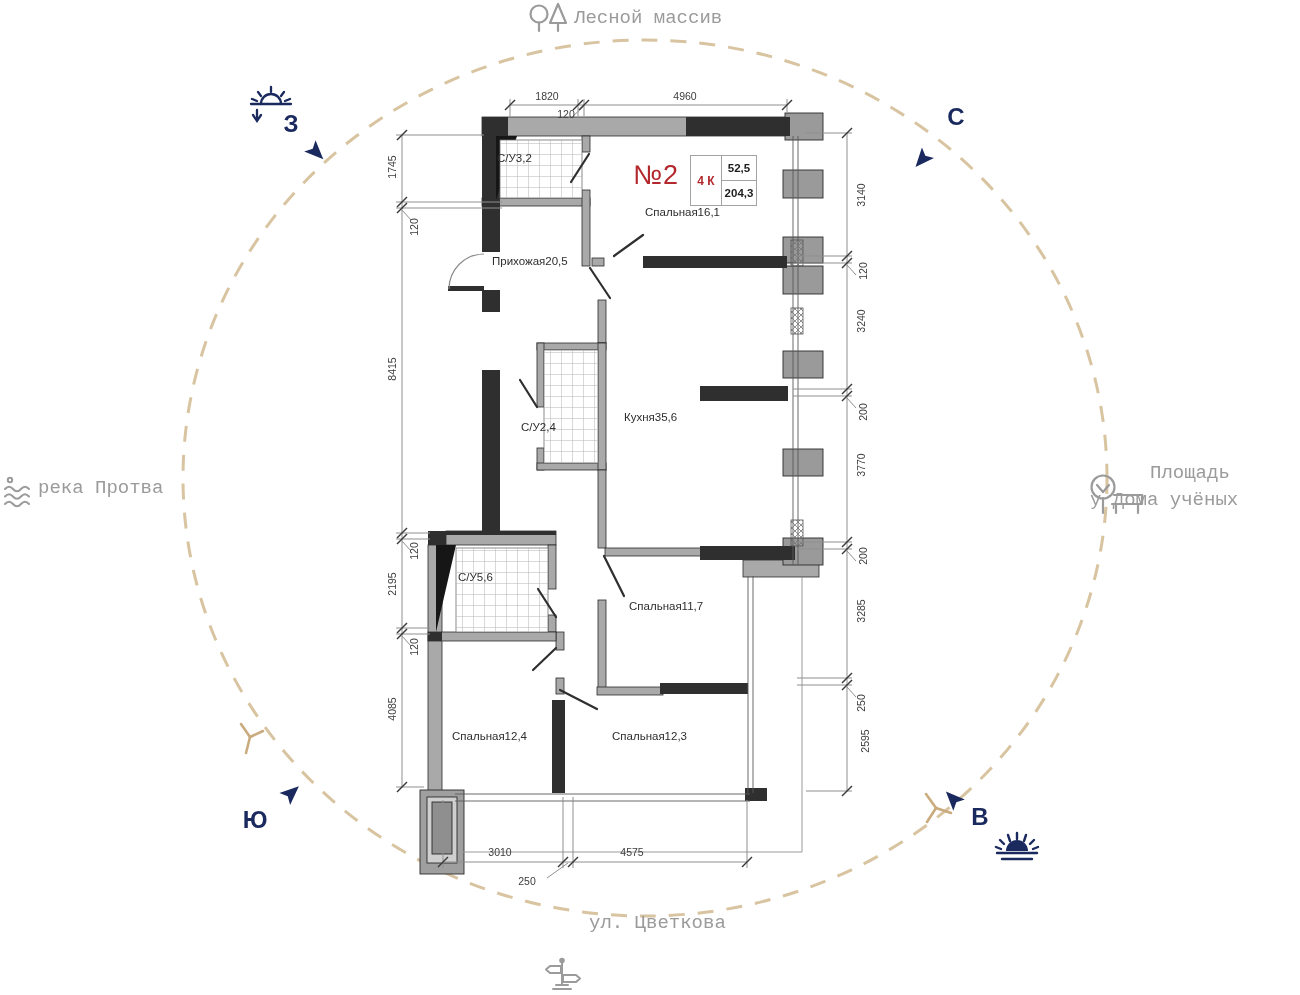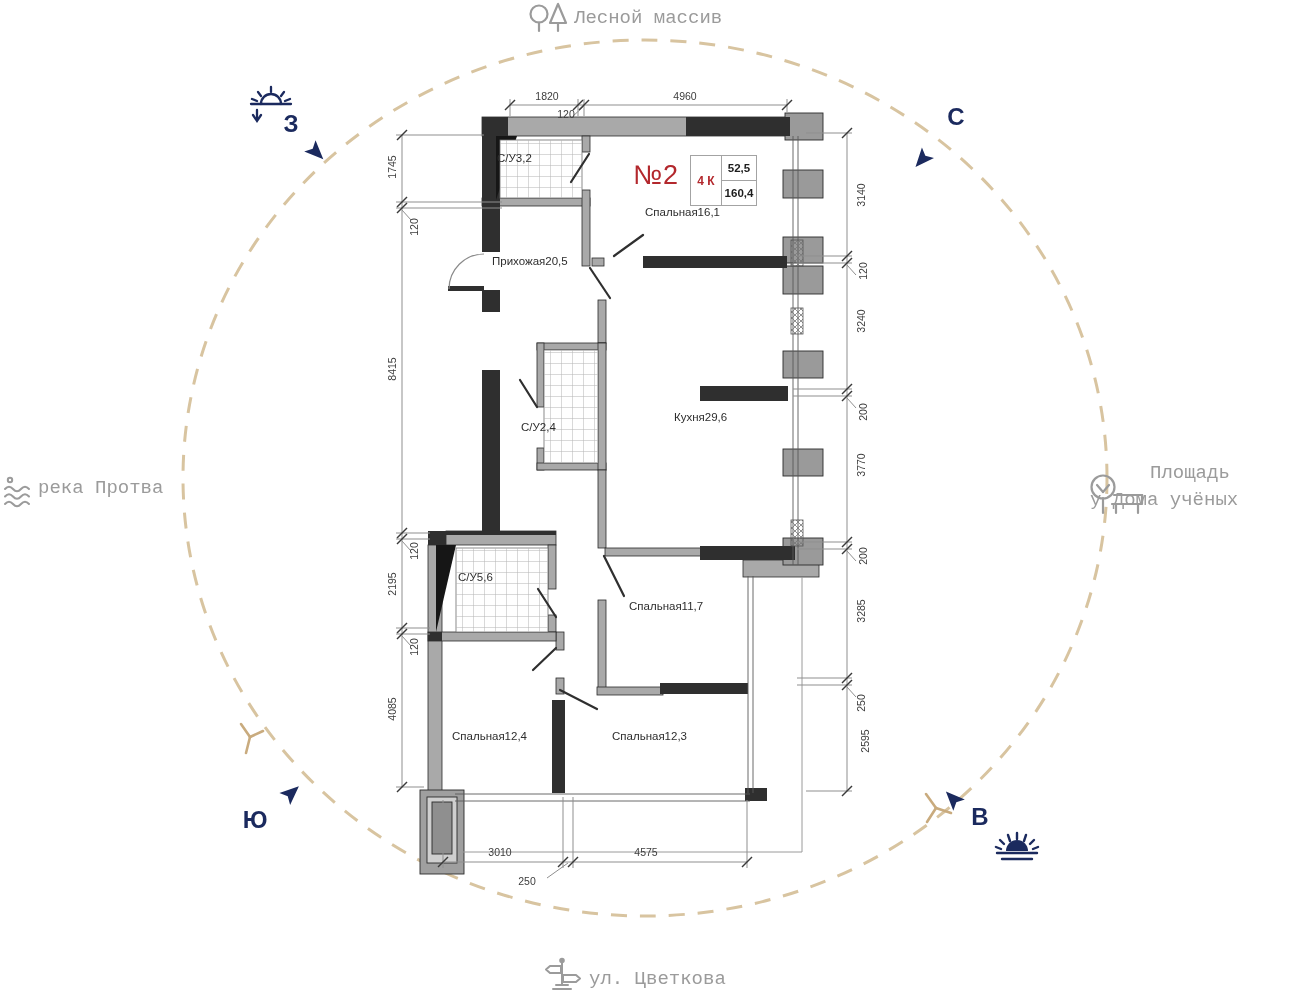--- a/index.html
+++ b/index.html
@@ -296,53 +296,53 @@
     <line x1="558" y1="867" x2="568" y2="857"></line>
         <line x1="568" y1="867" x2="578" y2="857"></line>
     <line x1="742" y1="867" x2="752" y2="857"></line>
   </g>
 </svg>
 
 <span class="lm" style="left:574px;top:7px">Лесной массив</span>
 <span class="lm" style="left:38px;top:477px">река Протва</span>
 <span class="lm" style="left:1150px;top:462px">Площадь</span>
 <span class="lm" style="left:1090px;top:489px">у Дома учёных</span>
-<span class="lm" style="left:589px;top:968px">ул. Цветкова</span>
+<span class="lm" style="left:589px;top:912px">ул. Цветкова</span>
 
 <span class="cletter" style="left:271px;top:110px">З</span>
 <span class="cletter" style="left:936px;top:103px">С</span>
 <span class="cletter" style="left:235px;top:806px">Ю</span>
 <span class="cletter" style="left:960px;top:803px">В</span>
 
 <span class="unitnum">№2</span>
 <div class="unitbox">
   <div class="ub-type">4 К</div>
   <div class="ub-a1">52,5</div>
-  <div class="ub-a2">160,4</div>
+  <div class="ub-a2">204,3</div>
 </div>
 
 <div class="room" style="left:497px;top:152px">
   <span>С/У</span>
   <span>3,2</span>
 </div>
 <div class="room" style="left:645px;top:206px">
   <span>Спальная</span>
   <span>16,1</span>
 </div>
 <div class="room" style="left:492px;top:255px">
   <span>Прихожая</span>
   <span>20,5</span>
 </div>
 <div class="room" style="left:521px;top:421px">
   <span>С/У</span>
   <span>2,4</span>
 </div>
-<div class="room" style="left:674px;top:411px">
+<div class="room" style="left:624px;top:411px">
   <span>Кухня</span>
-  <span>29,6</span>
+  <span>35,6</span>
 </div>
 <div class="room" style="left:458px;top:571px">
   <span>С/У</span>
   <span>5,6</span>
 </div>
 <div class="room" style="left:629px;top:600px">
   <span>Спальная</span>
   <span>11,7</span>
 </div>
 <div class="room" style="left:452px;top:730px">
@@ -371,15 +371,15 @@
 <span class="dim vdim" style="left:833px;top:315px">3240</span>
 <span class="dim vdim" style="left:835px;top:406px">200</span>
 <span class="dim vdim" style="left:833px;top:459px">3770</span>
 <span class="dim vdim" style="left:835px;top:550px">200</span>
 <span class="dim vdim" style="left:833px;top:605px">3285</span>
 <span class="dim vdim" style="left:833px;top:697px">250</span>
 <span class="dim vdim" style="left:837px;top:735px">2595</span>
 
 <span class="dim" style="left:472px;top:846px">3010</span>
 <span class="dim" style="left:499px;top:875px">250</span>
-<span class="dim" style="left:618px;top:846px">4575</span>
+<span class="dim" style="left:604px;top:846px">4575</span>
 
 </div>
 
 </body></html>

